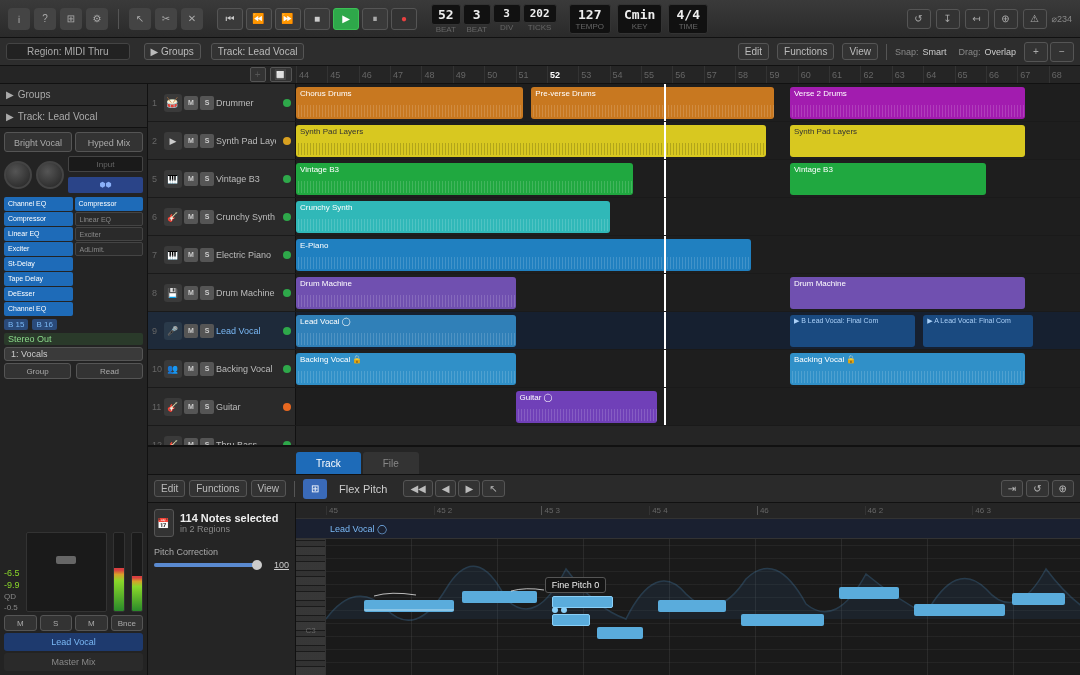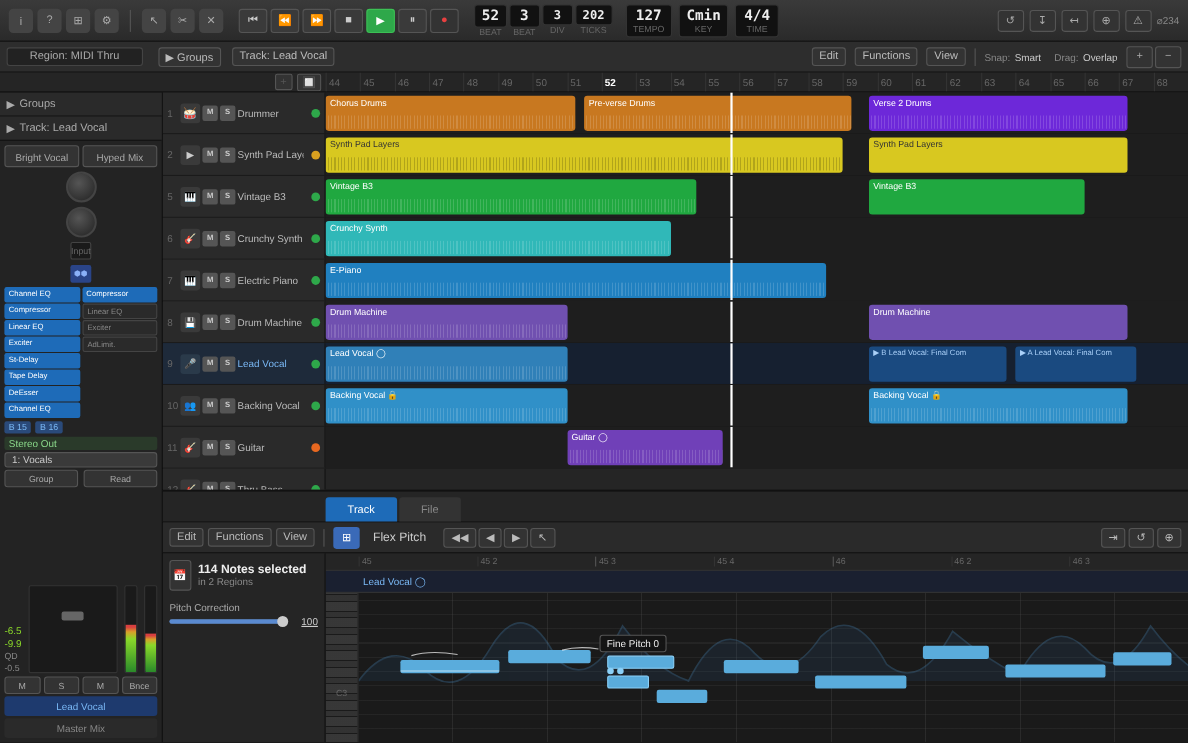--- a/index.html
+++ b/index.html
@@ -655,21 +655,21 @@
     </div>
     <div class="track-bar">
       <span>▶</span>
       <span>Track: Lead Vocal</span>
     </div>
     <div class="channel-strip">
       <div class="preset-row">
         <div class="preset-btn">Bright Vocal</div>
         <div class="preset-btn">Hyped Mix</div>
       </div>
-      <div style="display:flex;gap:4px;margin-bottom:4px;align-items:center;flex-direction:column;">
+      <div style="display:flex;gap:4px;margin-bottom:4px;align-items:center;">
         <div class="knob"></div>
         <div class="knob"></div>
         <div style="flex:1;display:flex;flex-direction:column;gap:2px;">
           <div class="input-bar">
             <span style="font-size:8px;color:#666;">Input</span>
           </div>
           <div style="height:16px;background:#2a4488;border-radius:2px;display:flex;align-items:center;justify-content:center;">
             <span style="font-size:7px;color:#8ab0f8;">⬢⬢</span>
           </div>
         </div>
@@ -749,21 +749,21 @@
           </div>
           <div style="flex:1;position:relative;overflow:hidden;background:#1e1e1e;">
             <div style="position:absolute;left:30%;width:31%;height:32px;top:3px;border-radius:3px;background:#c87820;padding:2px 4px;overflow:hidden;">
               <div style="font-size:8px;color:#fff;white-space:nowrap;">Pre-verse Drums</div>
               <div style="position:absolute;bottom:2px;left:0;right:0;height:12px;opacity:0.5;background:repeating-linear-gradient(90deg,transparent 0,transparent 2px,rgba(255,255,255,0.3) 2px,rgba(255,255,255,0.3) 3px);"></div>
             </div>
             <div style="position:absolute;left:0%;width:29%;height:32px;top:3px;border-radius:3px;background:#c87820;padding:2px 4px;overflow:hidden;">
               <div style="font-size:8px;color:#fff;white-space:nowrap;">Chorus Drums</div>
               <div style="position:absolute;bottom:2px;left:0;right:0;height:12px;opacity:0.5;background:repeating-linear-gradient(90deg,transparent 0,transparent 2px,rgba(255,255,255,0.3) 2px,rgba(255,255,255,0.3) 3px);"></div>
             </div>
-            <div style="position:absolute;left:63%;width:30%;height:32px;top:3px;border-radius:3px;background:#6d28d9;padding:2px 4px;overflow:hidden;">
+            <div style="position:absolute;left:63%;width:30%;height:32px;top:3px;border-radius:3px;background:#a21caf;padding:2px 4px;overflow:hidden;">
               <div style="font-size:8px;color:#fff;white-space:nowrap;">Verse 2 Drums</div>
               <div style="position:absolute;bottom:2px;left:0;right:0;height:12px;opacity:0.5;background:repeating-linear-gradient(90deg,transparent 0,transparent 2px,rgba(255,255,255,0.3) 2px,rgba(255,255,255,0.3) 3px);"></div>
             </div>
 
             <div class="playhead" style="left:47%;"></div>
           </div>
         </div>
 
         <div class="track-row" style="background:#232323;">
           <div style="width:148px;flex-shrink:0;background:#2a2a2a;display:flex;align-items:center;border-right:1px solid #111;padding:0 4px;gap:2px;">

